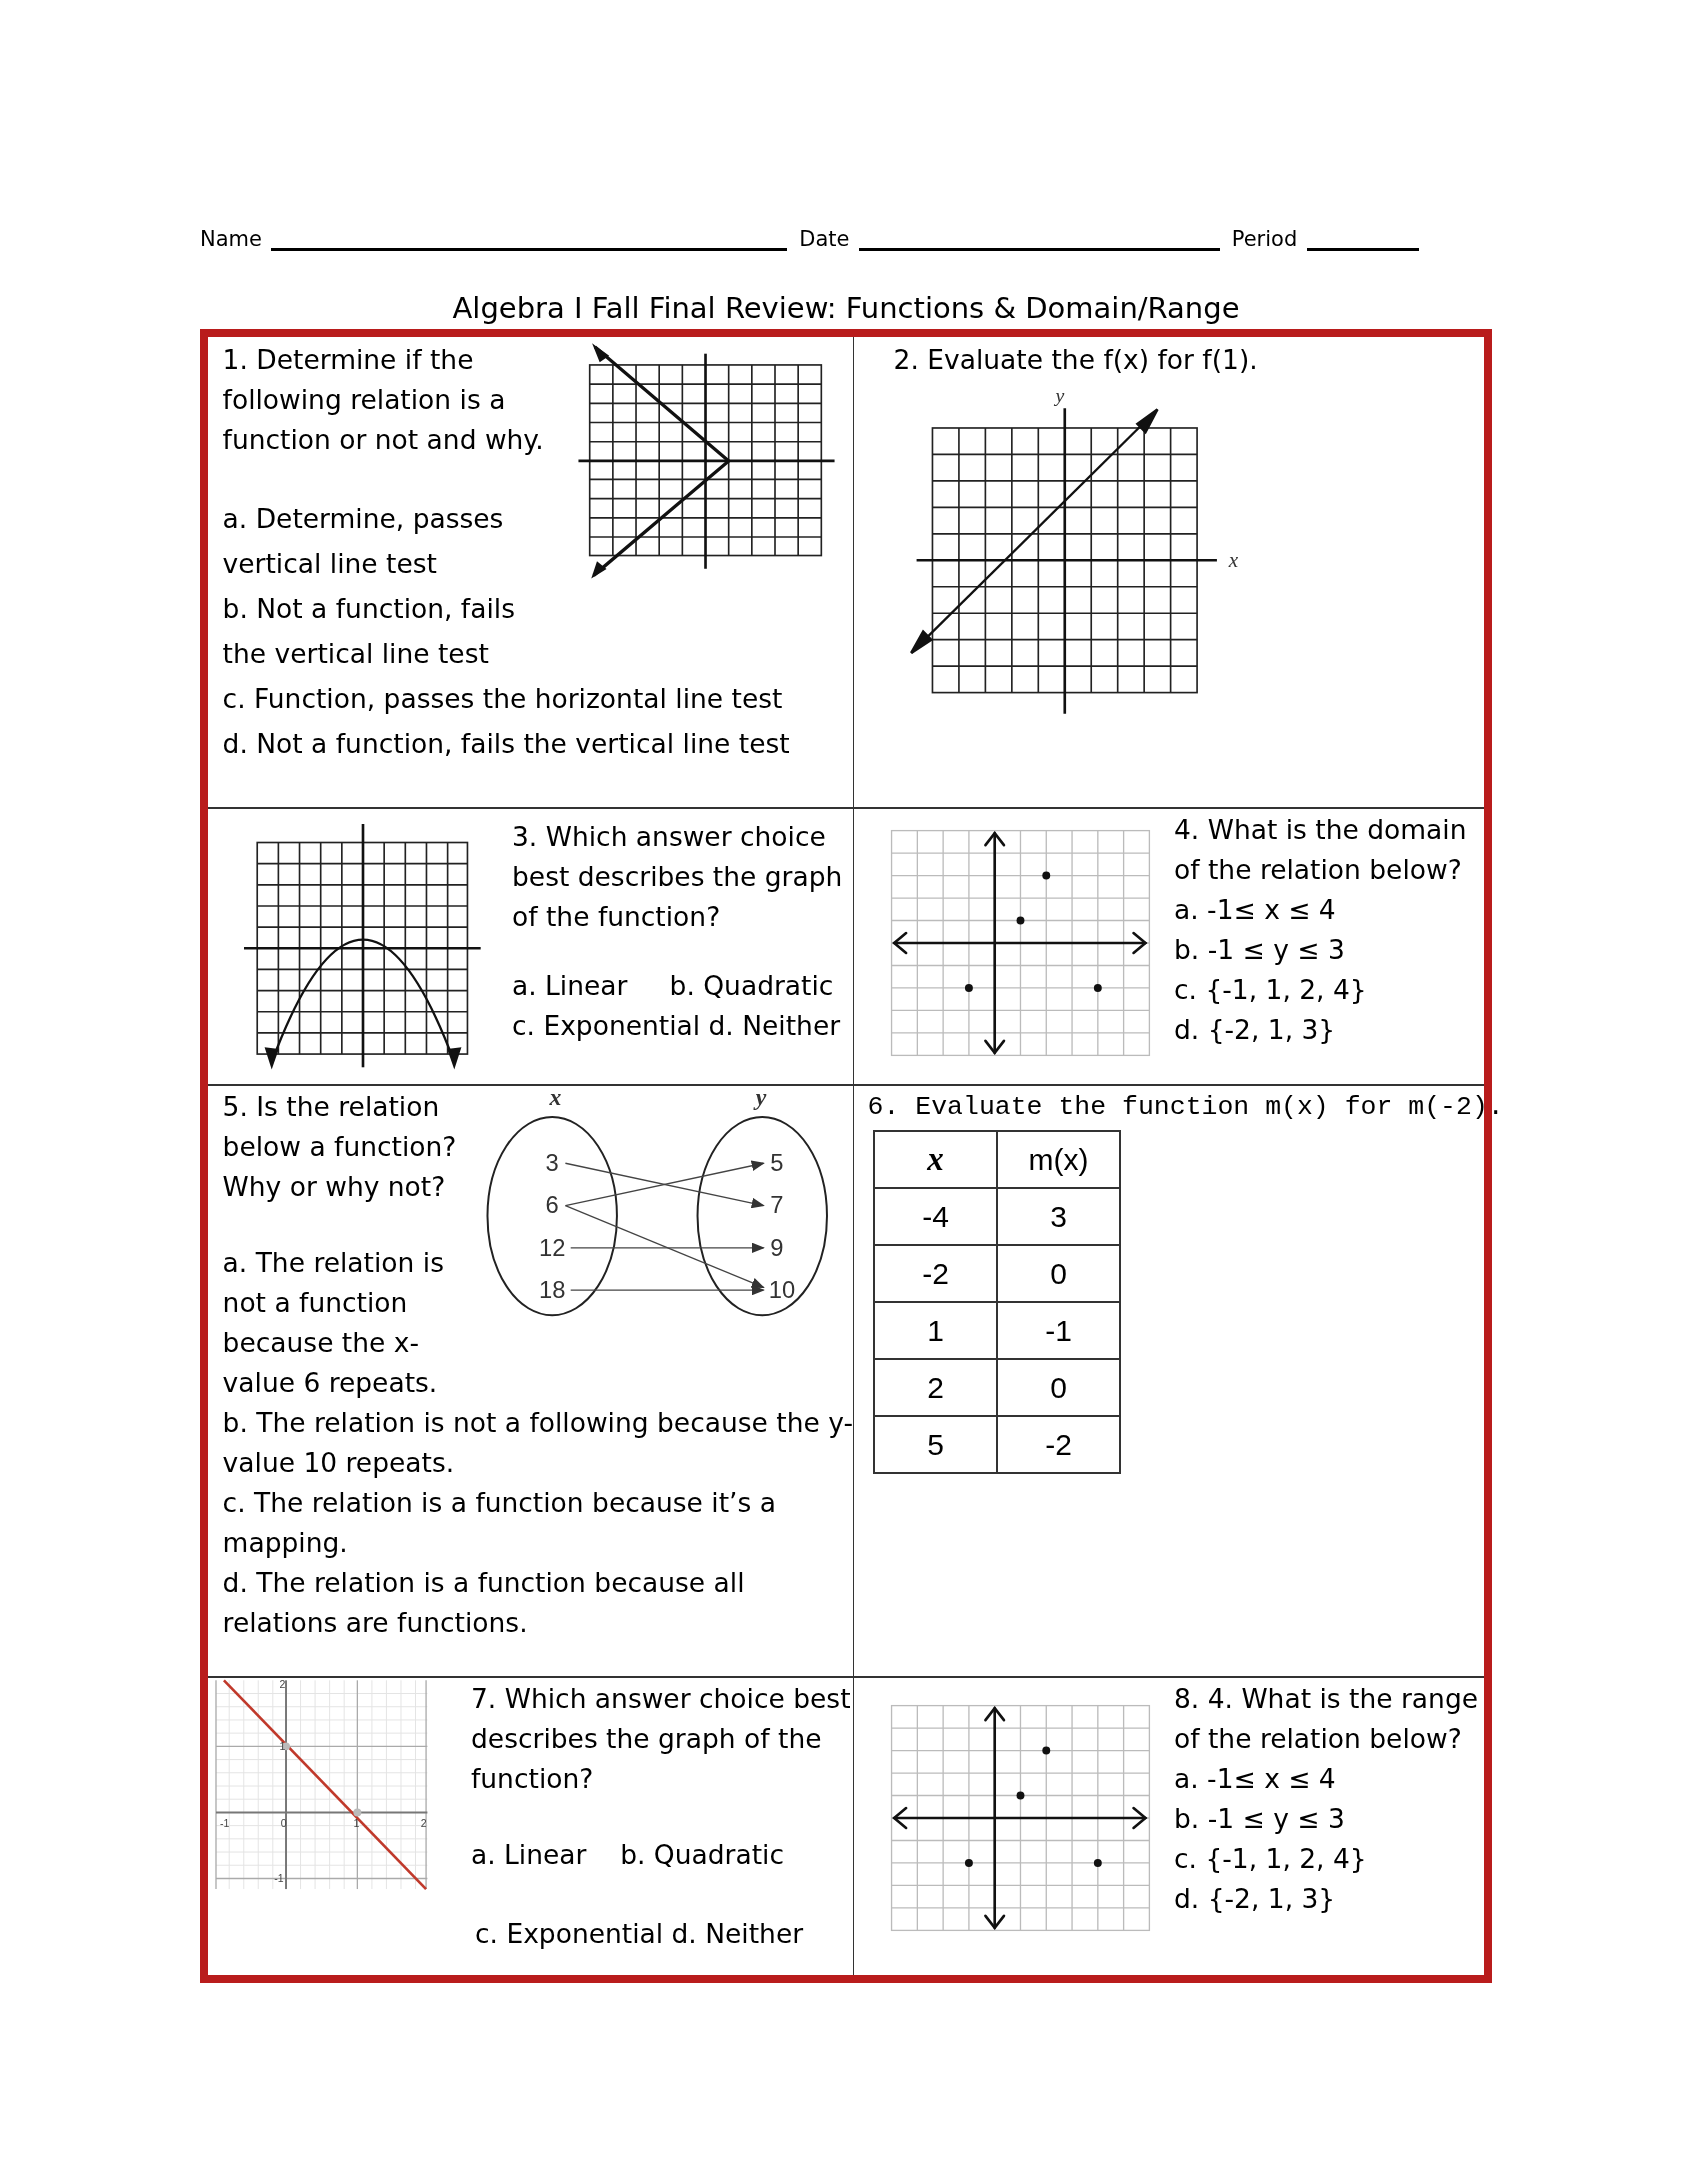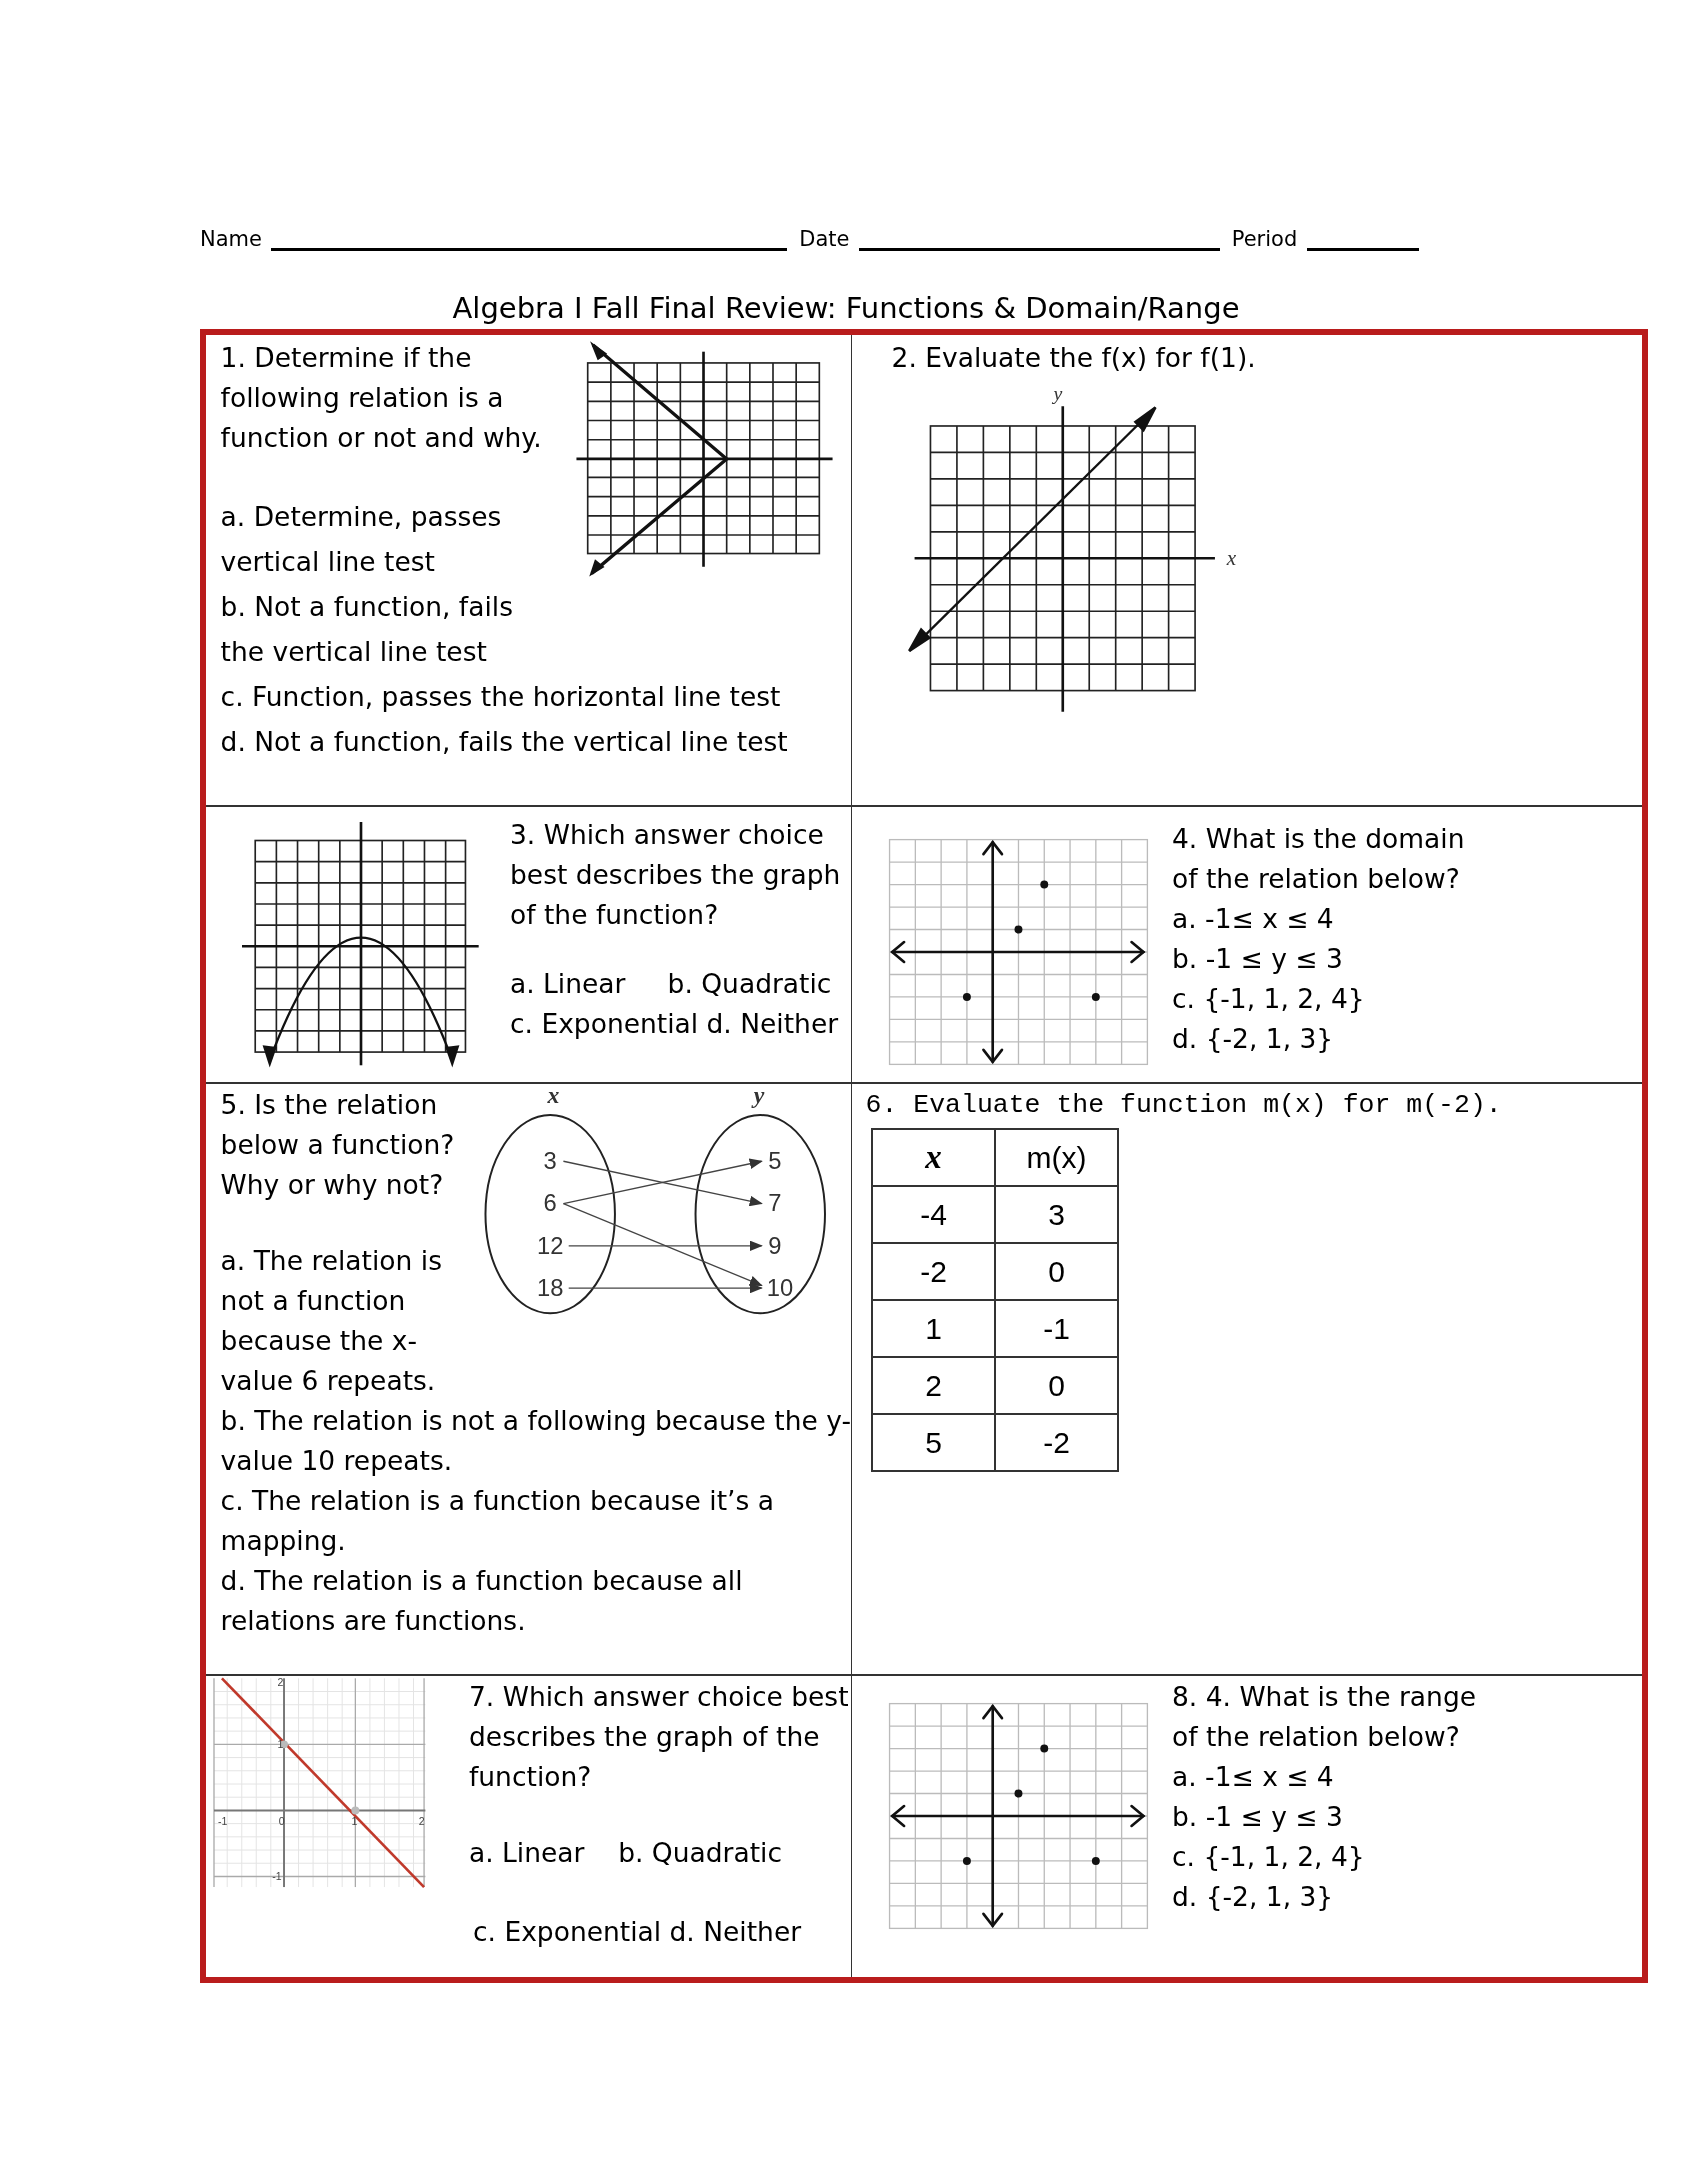--- a/index.html
+++ b/index.html
@@ -1,21 +1,21 @@
 <!DOCTYPE html>
 <html style="font-size:10.6px"><head>
 <meta charset="utf-8">
 <style>
   html, body { margin:0; padding:0; background:#ffffff; }
   body { width:1687px; height:2183px; position:relative; font-family:"DejaVu Sans", sans-serif; color:#000; }
   .hdr { position:absolute; top:198px; left:200px; width:1292px; height:53px; font-size:21px; display:flex; align-items:flex-end; }
   .hdr .lbl { white-space:nowrap; }
   .hdr .blank { display:inline-block; border-bottom:3.3px solid #000; height:26.5px; margin:0 12px 0 9.3px; }
   .title { position:absolute; top:291px; left:200px; width:1292px; text-align:center; font-size:29px; }
-  .sheet { position:absolute; left:200px; top:329px; width:1448px; height:1654px; border:6px solid #b91c1c; box-sizing:border-box; }
+  .sheet { position:absolute; left:200px; top:329px; width:1292px; height:1654px; border:8px solid #b91c1c; box-sizing:border-box; }
   .vline { position:absolute; left:645px; top:0; bottom:0; border-left:1.3px solid #333; }
   .hline { position:absolute; left:0; right:0; border-top:2px solid #333; }
   .cell { position:absolute; }
   .q { position:absolute; font-size:26.5px; line-height:40px; white-space:nowrap; }
   .q .ln { display:block; }
   svg { position:absolute; overflow:visible; }
   table.mt { position:absolute; border-collapse:collapse; font-family:"Liberation Sans", sans-serif; }
   table.mt td { border:2.6px solid #333; width:119px; height:53px; text-align:center; font-size:30px; }
   table.mt td.hx { font-family:"Liberation Serif", serif; font-style:italic; font-weight:bold; font-size:33px; }
 </style>
@@ -150,21 +150,21 @@
       <span class="ln">3. Which answer choice</span>
       <span class="ln">best describes the graph</span>
       <span class="ln">of the function?</span>
     </div>
     <div class="q" style="left:304px;top:159px;">
       <span class="ln" style="white-space:pre">a. Linear     b. Quadratic</span>
       <span class="ln">c. Exponential d. Neither</span>
     </div>
   </div>
 
-  <div class="cell" style="left:645px;top:481px;width:647px;height:277px;padding-left:26px;">
+  <div class="cell" style="left:645px;top:470px;width:647px;height:277px;padding-left:26px;">
     <svg style="left:33px;top:16.5px" width="265" height="238" viewBox="0 0 400 360">
       <g stroke="#bbb" stroke-width="2" fill="none">
         <rect x="8" y="10" width="390" height="340"></rect>
         <line x1="47" y1="10" x2="47" y2="350"></line>
           <line x1="86" y1="10" x2="86" y2="350"></line>
           <line x1="125" y1="10" x2="125" y2="350"></line>
         <line x1="164" y1="10" x2="164" y2="350"></line>
           <line x1="203" y1="10" x2="203" y2="350"></line>
           <line x1="242" y1="10" x2="242" y2="350"></line>
         <line x1="281" y1="10" x2="281" y2="350"></line>

